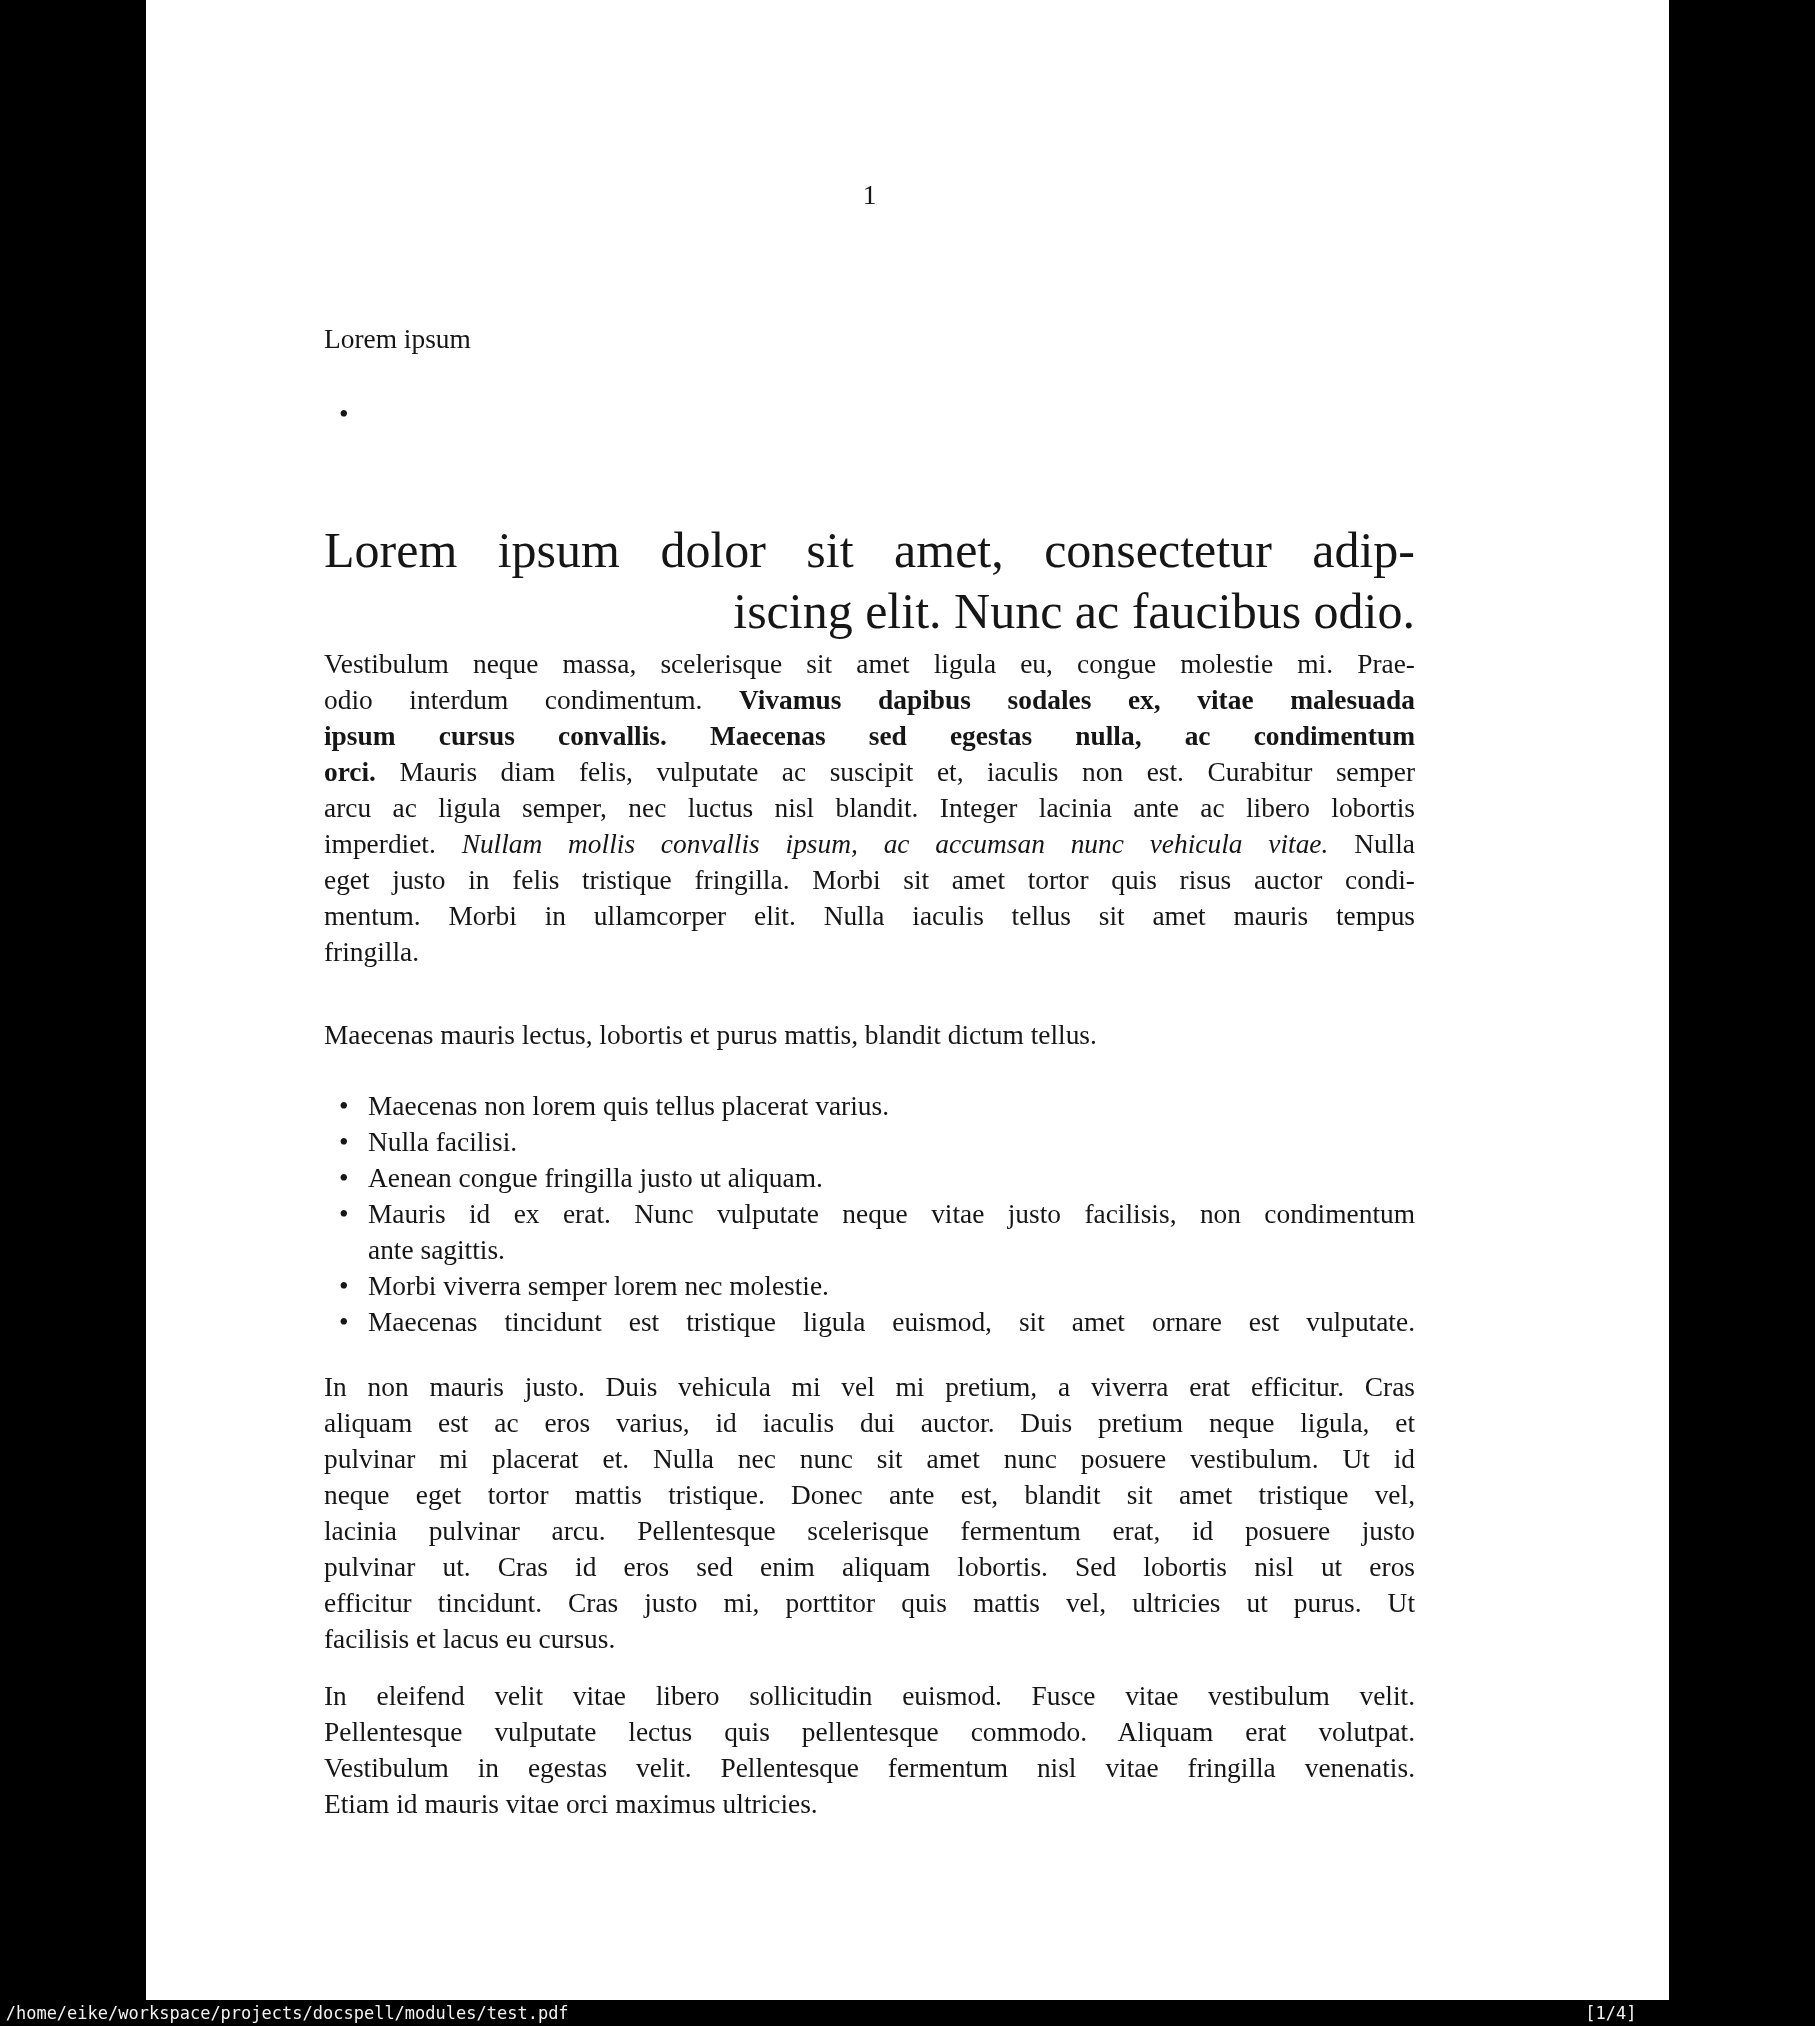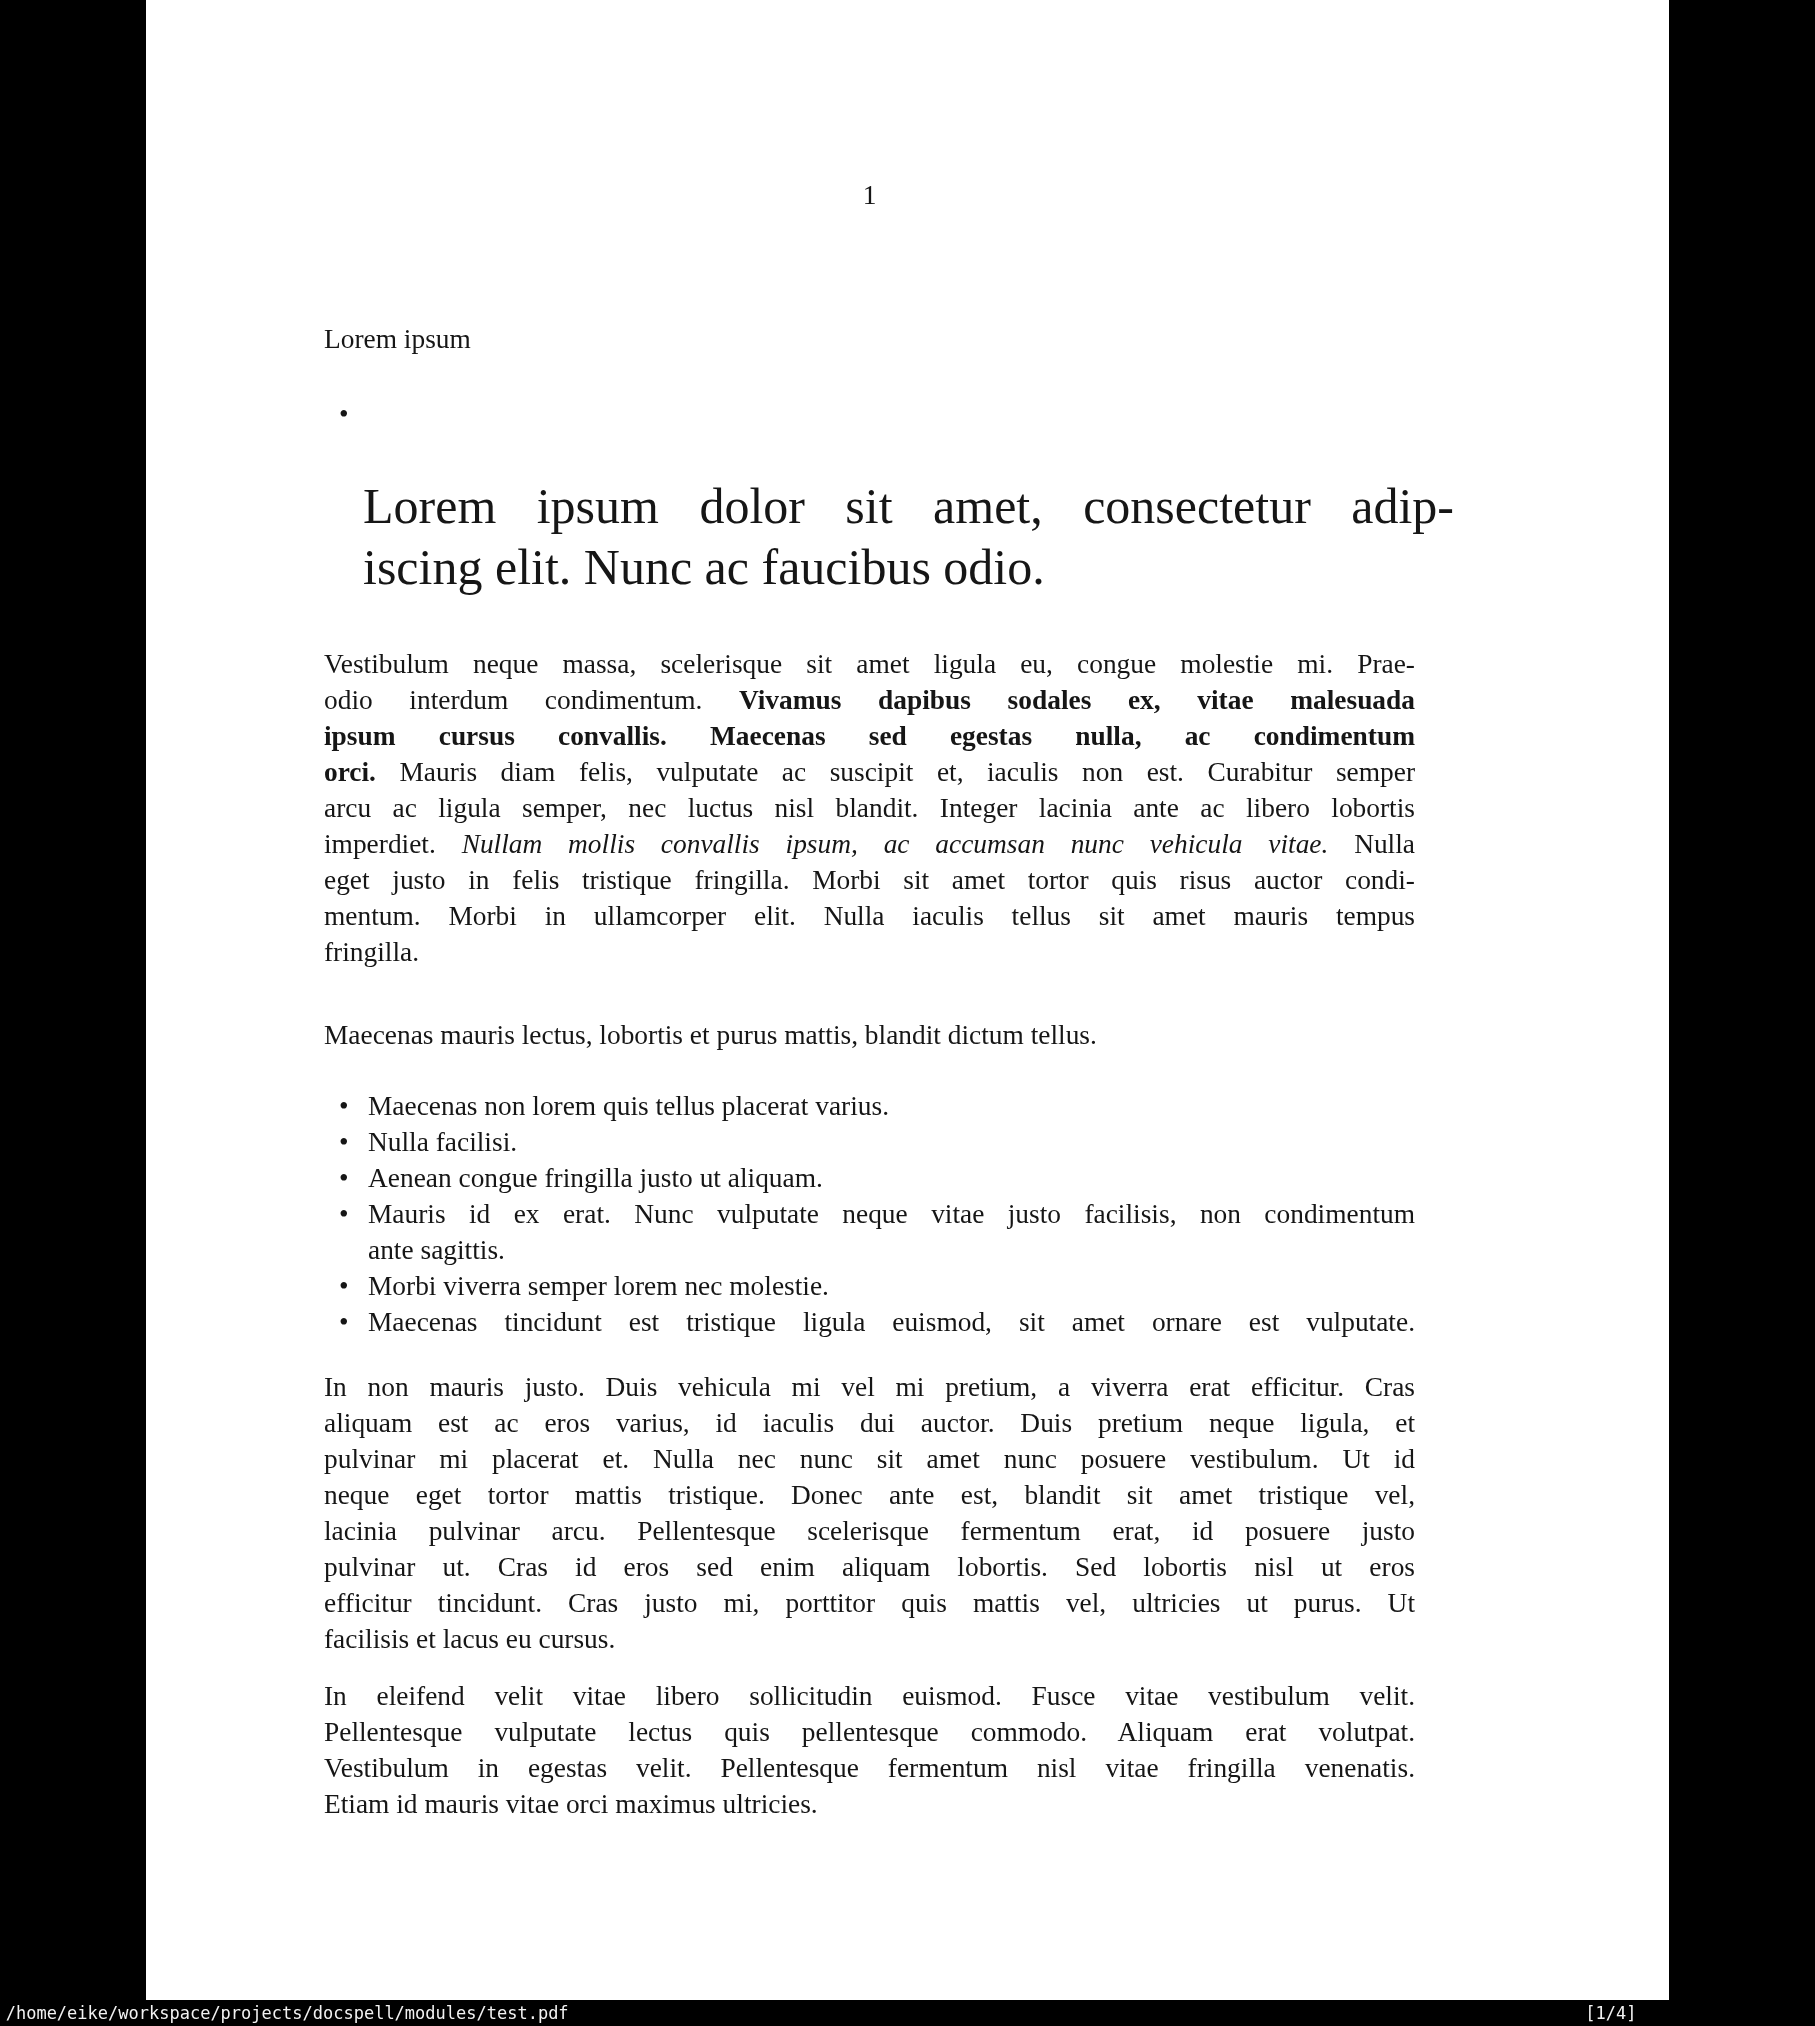--- a/index.html
+++ b/index.html
@@ -17,21 +17,21 @@
     color:#161616; font-size:27.4px; line-height:36px;
   }
   .line { min-height:36px; white-space:normal; }
   .line.fill { text-align:justify; text-align-last:justify; text-justify:inter-word; }
   .line span.bold { font-weight:bold; }
   .line span.italic { font-style:italic; }
 
   .page-number-block { text-align:center; }
 
   .heading-block { font-size:50px; line-height:61px; }
-  .heading-block .line { min-height:61px; }
+  .heading-block .line { min-height:61px;text-align:right; }
 
   .list-item { position:relative; }
   .list-item .line { padding-left:44px; }
   .bullet {
     position:absolute; left:15px; top:0; width:28px;
     font-size:27.4px; line-height:36px; color:#161616;
   }
 
   .statusbar {
     position:absolute; left:0; top:2000px; width:1644px; height:26.5px;
@@ -51,21 +51,21 @@
   <div class="tb" style="top:321px;">
       <div class="line"><span>Lorem ipsum</span></div>
     </div>
 
   <div class="tb" style="top:396px;">
       <div class="list-item">
         <div class="line"><span></span>​<span class="bullet">•</span></div>
       </div>
     </div>
 
-  <div class="tb heading-block" style="top:476px;margin-left:39px;">
+  <div class="tb heading-block" style="top:520px;">
       <div class="line fill"><span>Lorem ipsum dolor sit amet, consectetur adip-</span></div>
       <div class="line"><span>iscing elit. Nunc ac faucibus odio.</span></div>
     </div>
 
   <div class="tb" style="top:638px;margin-top:8px;">
       <div class="line fill"><span>Vestibulum neque massa, scelerisque sit amet ligula eu, congue molestie mi. Prae-</span></div>
       <div class="line fill"><span>odio interdum condimentum. </span><span class="bold">Vivamus dapibus sodales ex, vitae malesuada</span></div>
       <div class="line fill"><span class="bold">ipsum cursus convallis. Maecenas sed egestas nulla, ac condimentum</span></div>
       <div class="line fill"><span class="bold">orci. </span><span>Mauris diam felis, vulputate ac suscipit et, iaculis non est. Curabitur semper</span></div>
       <div class="line fill"><span>arcu ac ligula semper, nec luctus nisl blandit. Integer lacinia ante ac libero lobortis</span></div>

